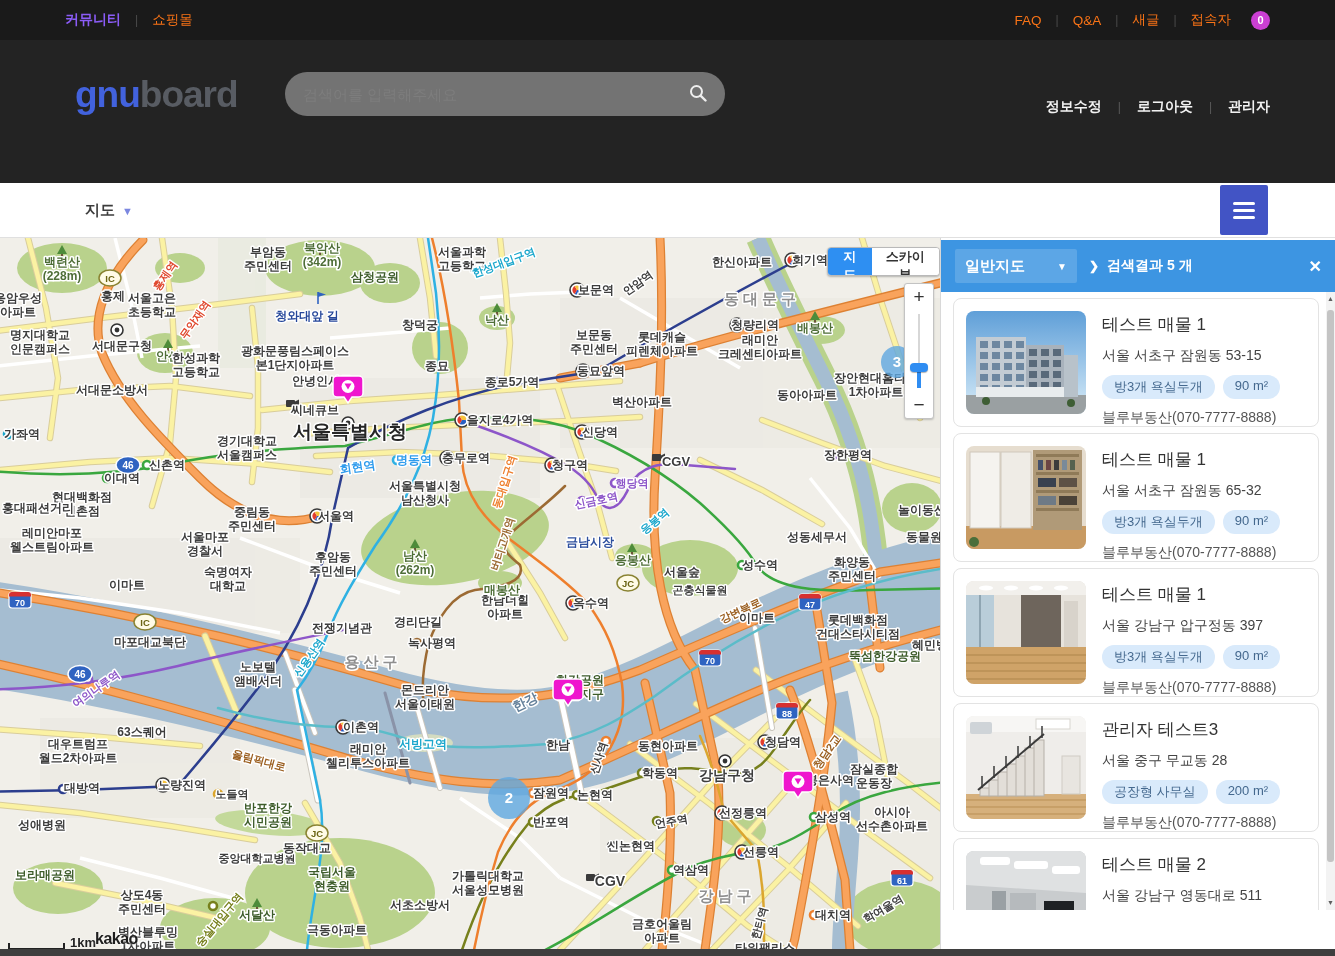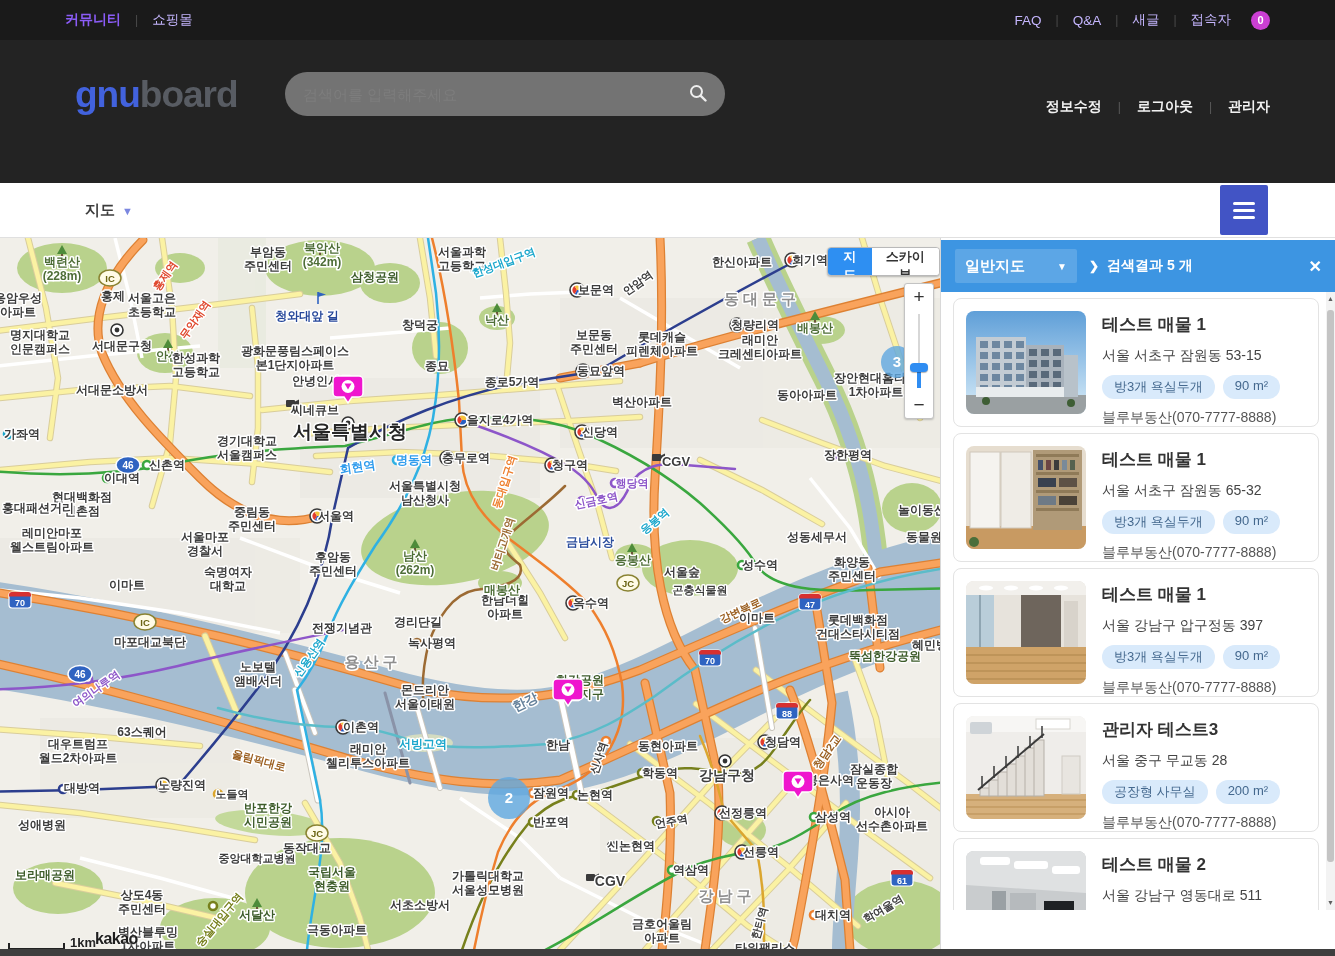--- a/index.html
+++ b/index.html
@@ -6,21 +6,21 @@
   html,body { width:1335px; height:956px; overflow:hidden; }
   body { font-family:"Liberation Sans", sans-serif; }
   #app { position:relative; width:1335px; height:956px; background:#fff; overflow:hidden; }
 
   
   .topbar { position:absolute; left:0; top:0; width:1335px; height:40px; background:#1a1a1a;
             display:flex; align-items:center; justify-content:space-between; padding:0 65px; }
   .topbar .grp { display:flex; align-items:center; gap:14px; }
   .topbar a { text-decoration:none; cursor:pointer; }
   .tb-strong { color:#8b5cf6; font-weight:bold; font-size:14px; }
-  .tb-dim { color:#c4b5fd; font-size:13.5px; }
+  .tb-dim { color:#f97316; font-size:13.5px; }
   .tb-div { color:#4a4a4a; font-size:12px; }
   .visitor-badge { display:inline-flex; align-items:center; justify-content:center;
       width:19px; height:19px; border-radius:50%; background:#cb3fd3; color:#fff;
       font-size:11px; font-weight:bold; margin-left:6px; }
 
   
   .header { position:absolute; left:0; top:40px; width:1335px; height:143px; background:#232323; }
   .logo { position:absolute; left:75px; top:34px; font-size:37px; font-weight:bold;
           letter-spacing:-1px; cursor:pointer; }
   .logo .gnu { color:#4262dd;text-align:center; } .logo .board { color:#585c63; }
@@ -84,21 +84,21 @@
   .ph-arrow { margin:0 8px 0 12px; font-size:12px; font-weight:bold; }
   .ph-result { font-size:14px; font-weight:bold; }
   .ph-close { margin-left:auto; background:none; border:none; color:#fff; font-size:16px;
       font-weight:bold; cursor:pointer; }
   .listings { position:absolute; left:0; top:54px; width:386px; height:618px; overflow:hidden;
       padding:6px 8px 0 12px; }
   .card { display:flex; background:#fff; border:1px solid #e3e3e3; border-radius:8px;
       padding:12px; margin-bottom:6px; height:129px; cursor:pointer; }
   .thumb { width:120px; height:103px; border-radius:8px; overflow:hidden; flex-shrink:0; }
   .card-body { margin-left:16px; padding-top:2px; }
-  .card-title { font-size:17px; font-weight:bold; color:#333; }
+  .card-title { font-size:17px; font-weight:normal; color:#333; }
   .card-addr { font-size:14px; color:#444; margin-top:11px; }
   .card-badges { display:flex; gap:8px; margin-top:10px; }
   .pill { background:#d9eafb; color:#44688e; font-size:13px; padding:3px 12px; border-radius:12px; }
   .card-agency { font-size:14px; color:#555; margin-top:10px; }
 
   
   .sbar { position:absolute; right:0; top:54px; width:9px; height:618px; background:#f3f3f3; }
   .sbar .arr { position:absolute; left:0; width:9px; height:14px; color:#5f5f5f; font-size:7px;
       text-align:center; line-height:14px; background:#f3f3f3; cursor:pointer; }
   .sbar .thumbbar { position:absolute; left:1px; width:7px; top:18px; height:552px;

